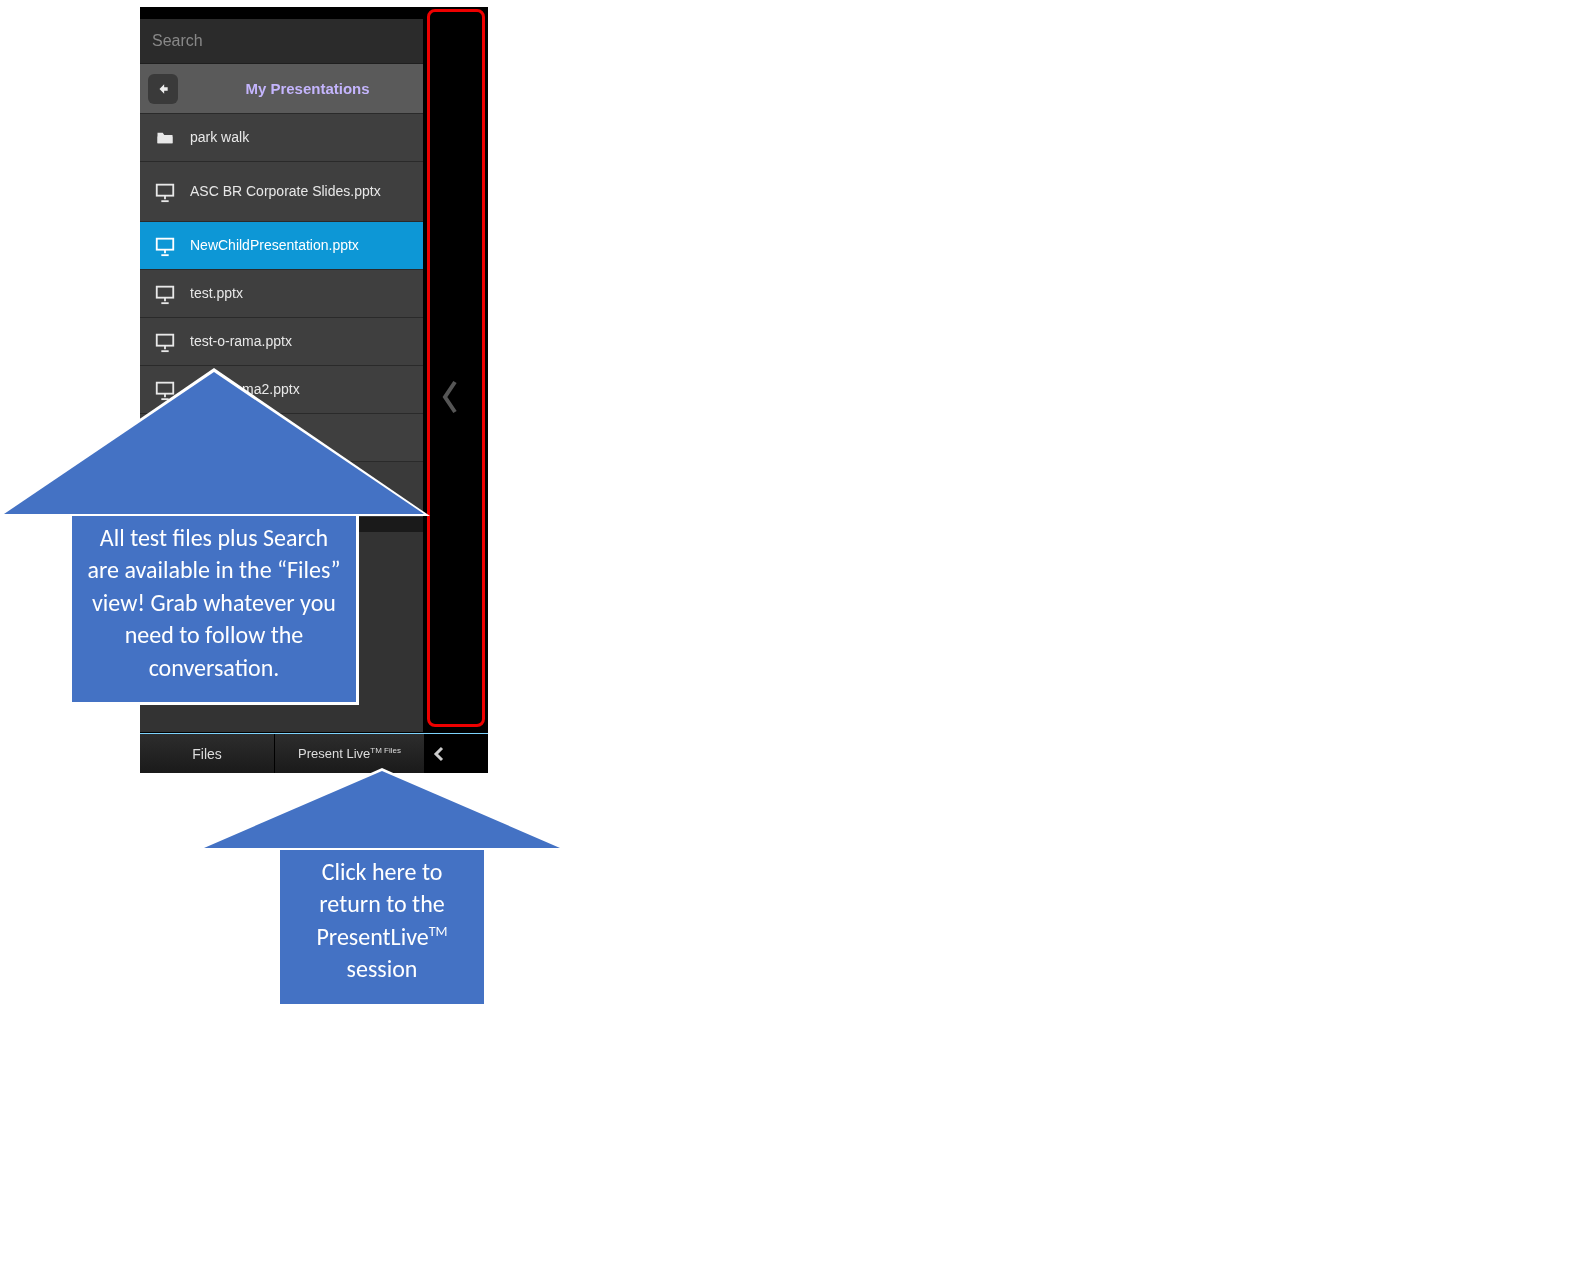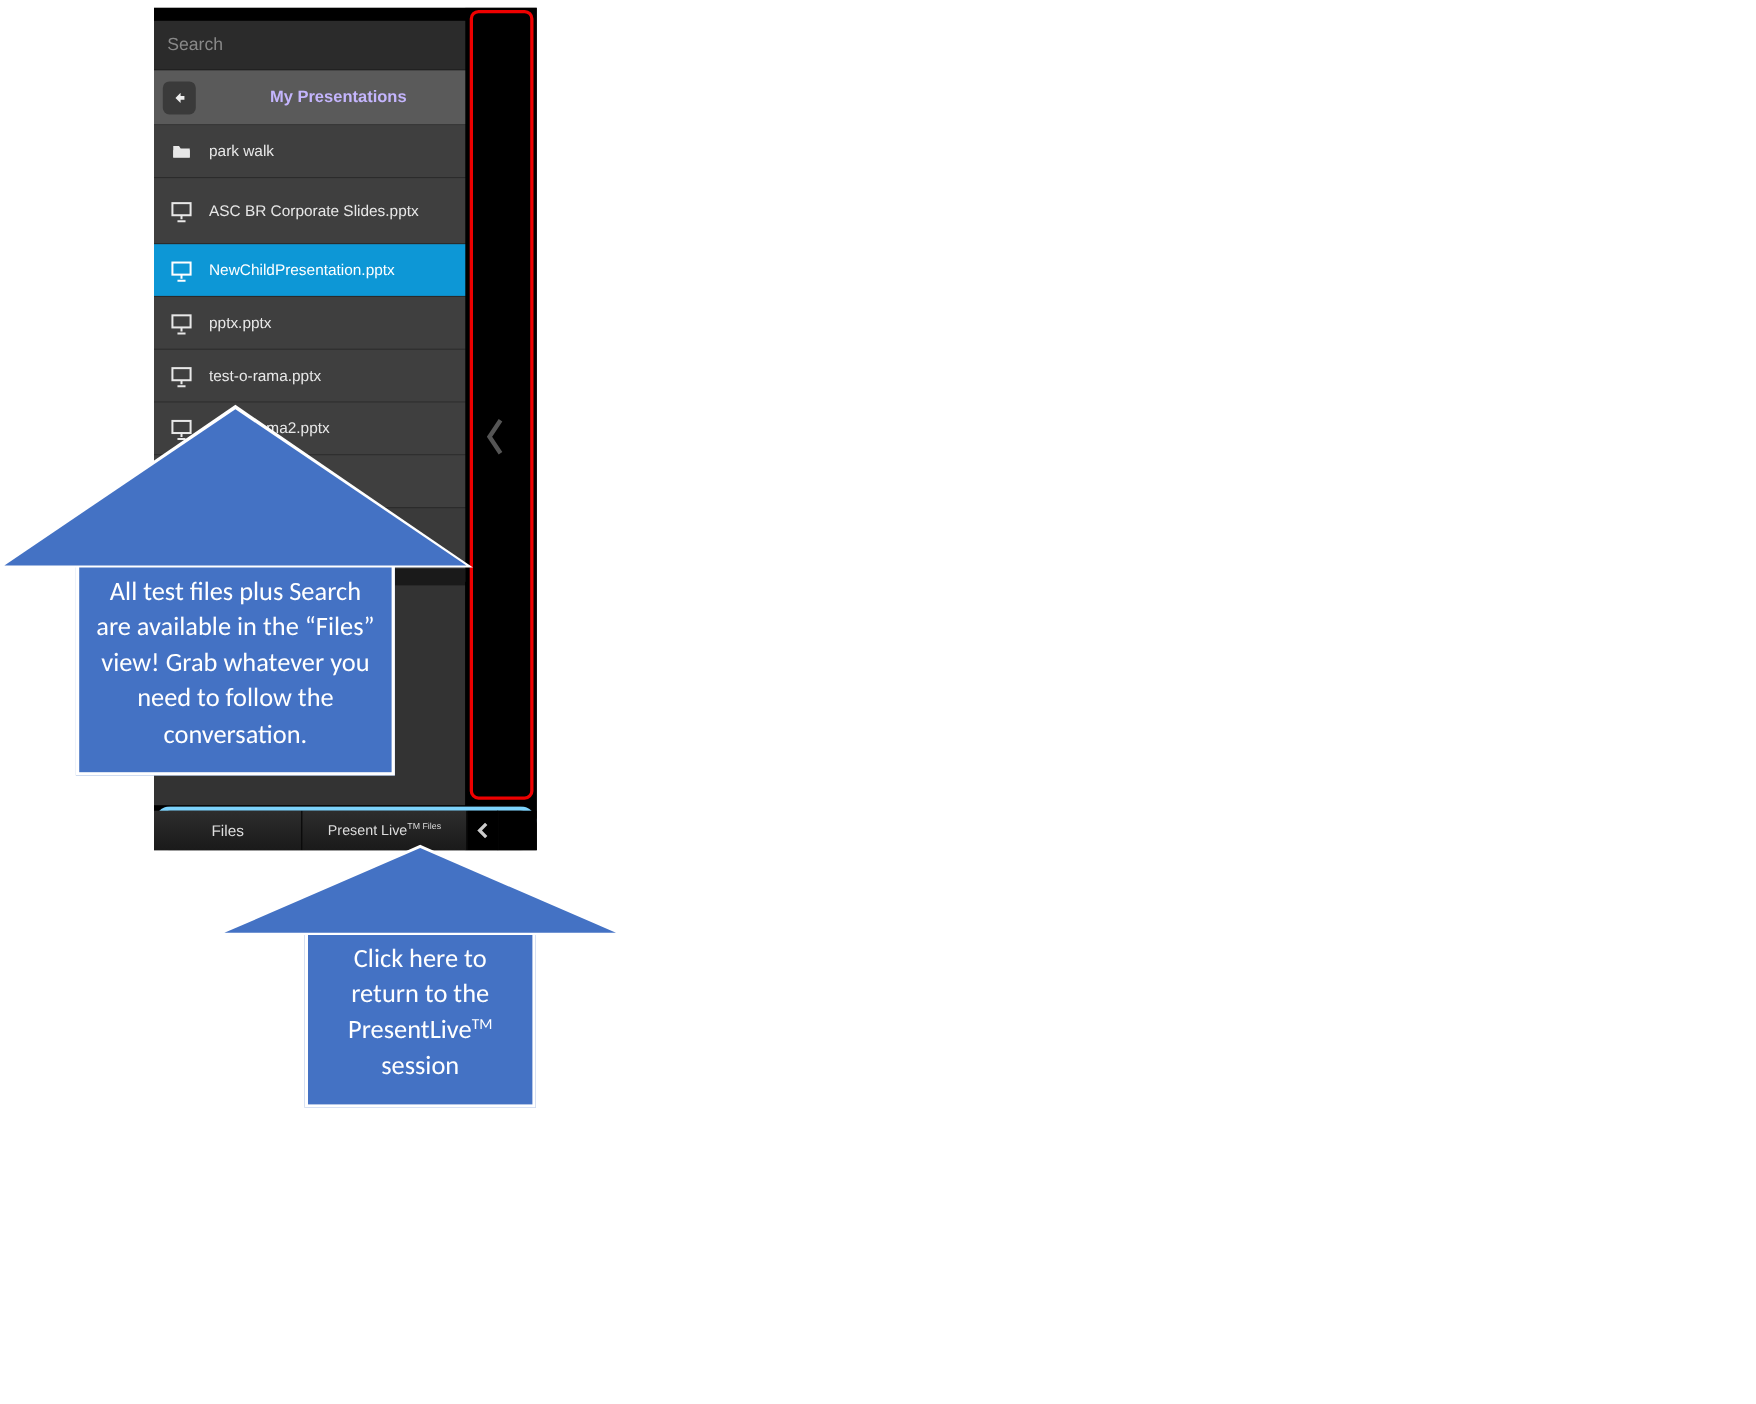--- a/index.html
+++ b/index.html
@@ -120,22 +120,21 @@
   }
   .bottom-bar {
     position: absolute;
     left: 0;
     bottom: 0;
     width: 100%;
     height: 40px;
     background: #1a1a1a;
     display: flex;
     align-items: stretch;
-    border-top: 4px solid #7dd3fc;
-    border-radius: 15px;
+    border-top: 1px solid #7dd3fc;
   }
   .tab {
     flex-basis: 135px;
     display: flex;
     align-items: center;
     justify-content: center;
     color: #ddd;
     font-size: 14px;
     border-right: 1px solid #000;
     background: linear-gradient(#2d2d2d,#1a1a1a);
@@ -292,21 +291,21 @@
     </div>
 
     <div class="file-row">
       <span class="icon">
         <svg viewBox="0 0 24 24" width="22" height="22">
             <rect x="3" y="4" width="18" height="12" fill="none" stroke="#e8e8e8" stroke-width="2"></rect>
             <line x1="12" y1="16" x2="12" y2="20" stroke="#e8e8e8" stroke-width="2"></line>
             <line x1="8" y1="22" x2="16" y2="22" stroke="#e8e8e8" stroke-width="2"></line>
           </svg>
       </span>
-      <span class="label">pptx.pptx</span>
+      <span class="label">test.pptx</span>
     </div>
 
     <div class="file-row">
       <span class="icon">
         <svg viewBox="0 0 24 24" width="22" height="22">
             <rect x="3" y="4" width="18" height="12" fill="none" stroke="#e8e8e8" stroke-width="2"></rect>
             <line x1="12" y1="16" x2="12" y2="20" stroke="#e8e8e8" stroke-width="2"></line>
             <line x1="8" y1="22" x2="16" y2="22" stroke="#e8e8e8" stroke-width="2"></line>
           </svg>
       </span>

